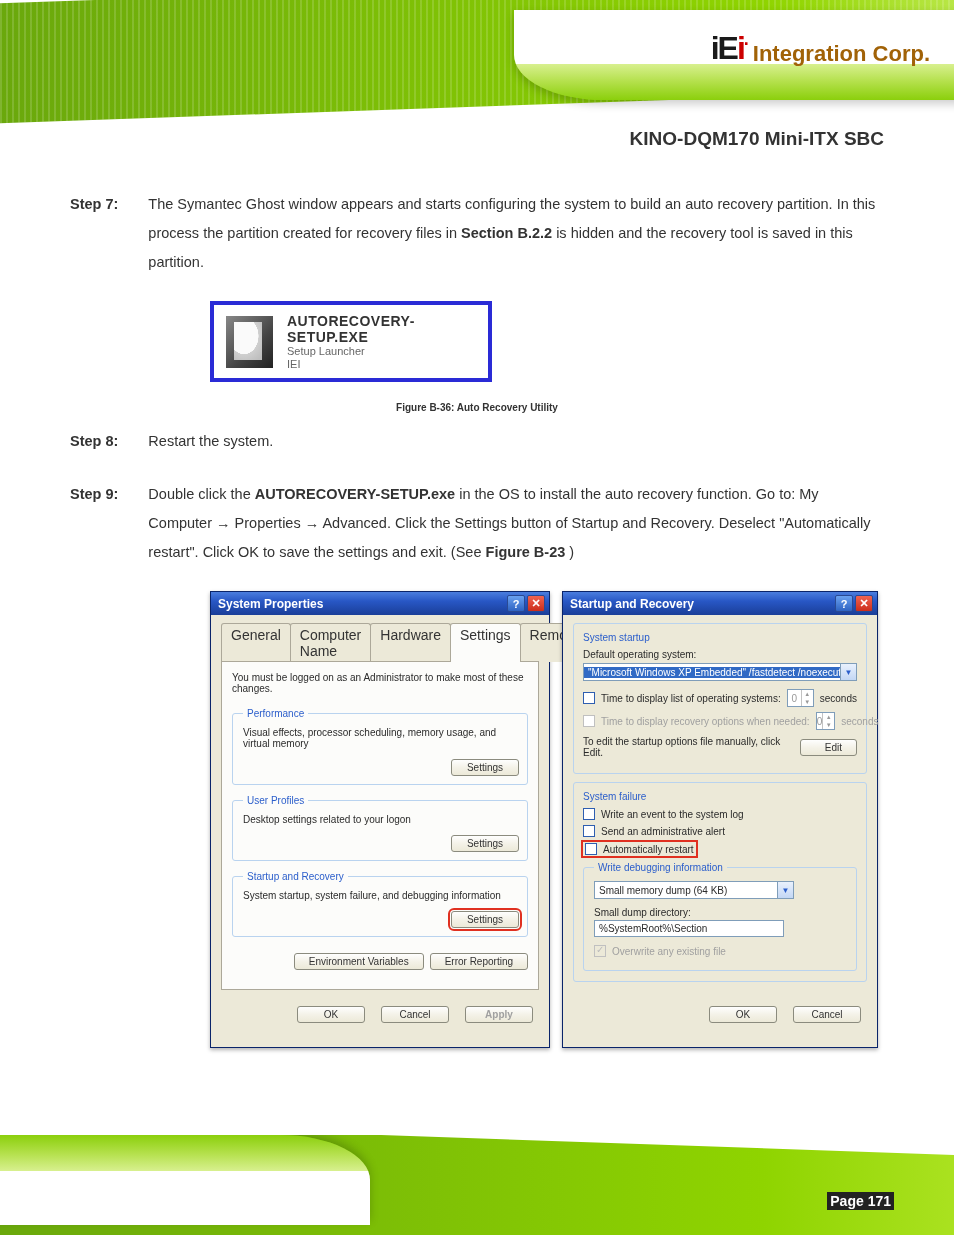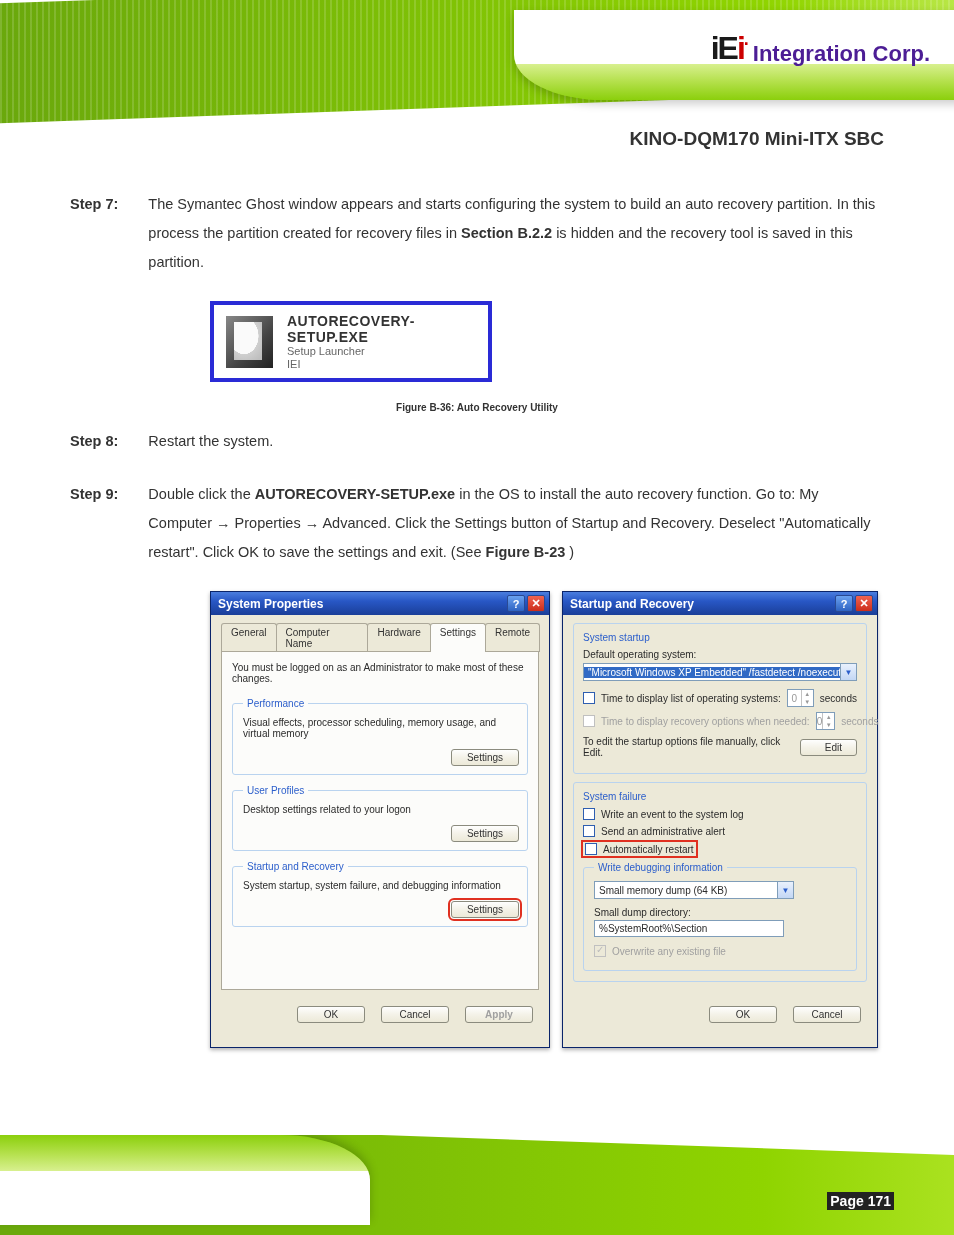--- a/index.html
+++ b/index.html
@@ -76,21 +76,21 @@
     font-weight: bold;
   }
   .logo .mark {
     font-size: 32px;
     letter-spacing: -2px;
     font-family: "Arial Black", sans-serif;
   }
   .logo .mark .dot { color: #cc0000; }
   .logo .tag {
     font-size: 22px;
-    color: #4c1d95;
+    color: #a16207;
     font-family: Arial, sans-serif;
   }
 
   .content {
     position: absolute;
     top: 100px;
     left: 0;
     width: 100%;
     padding: 0 70px;
     color: #333;
@@ -196,21 +196,21 @@
 
   .tabstrip {
     display: flex;
     margin-bottom: -1px;
   }
   .tab {
     border: 1px solid #aca899;
     border-bottom: none;
     background: #ece9d8;
     padding: 3px 9px;
-    font-size: 10px;
+    font-size: 14px;
     border-top-left-radius: 3px;
     border-top-right-radius: 3px;
     margin-right: -1px;
     color: #333;
   }
   .tab.active { background: #fcfcfa; position: relative; z-index: 2; padding-bottom: 4px; }
 
   .tab-panel {
     border: 1px solid #aca899;
     background: #fcfcfa;
@@ -436,20 +436,24 @@
             <p>Desktop settings related to your logon</p>
             <div class="btn-right"><span class="xp-btn">Settings</span></div>
           </fieldset>
 
           <fieldset class="xp">
             <legend>Startup and Recovery</legend>
             <p>System startup, system failure, and debugging information</p>
             <div class="btn-right"><span class="xp-btn highlight">Settings</span></div>
           </fieldset>
 
+          <div class="btn-right" style="margin-top:10px; display:flex; gap:6px; justify-content:flex-end;">
+            <span class="xp-btn" style="min-width:120px;">Environment Variables</span>
+            <span class="xp-btn" style="min-width:96px;">Error Reporting</span>
+          </div>
         </div>
         <div class="bottom-row">
           <span class="xp-btn">OK</span>
           <span class="xp-btn">Cancel</span>
           <span class="xp-btn disabled">Apply</span>
         </div>
       </div>
     </div>
 
     <div class="xp-dialog sr-dialog">

